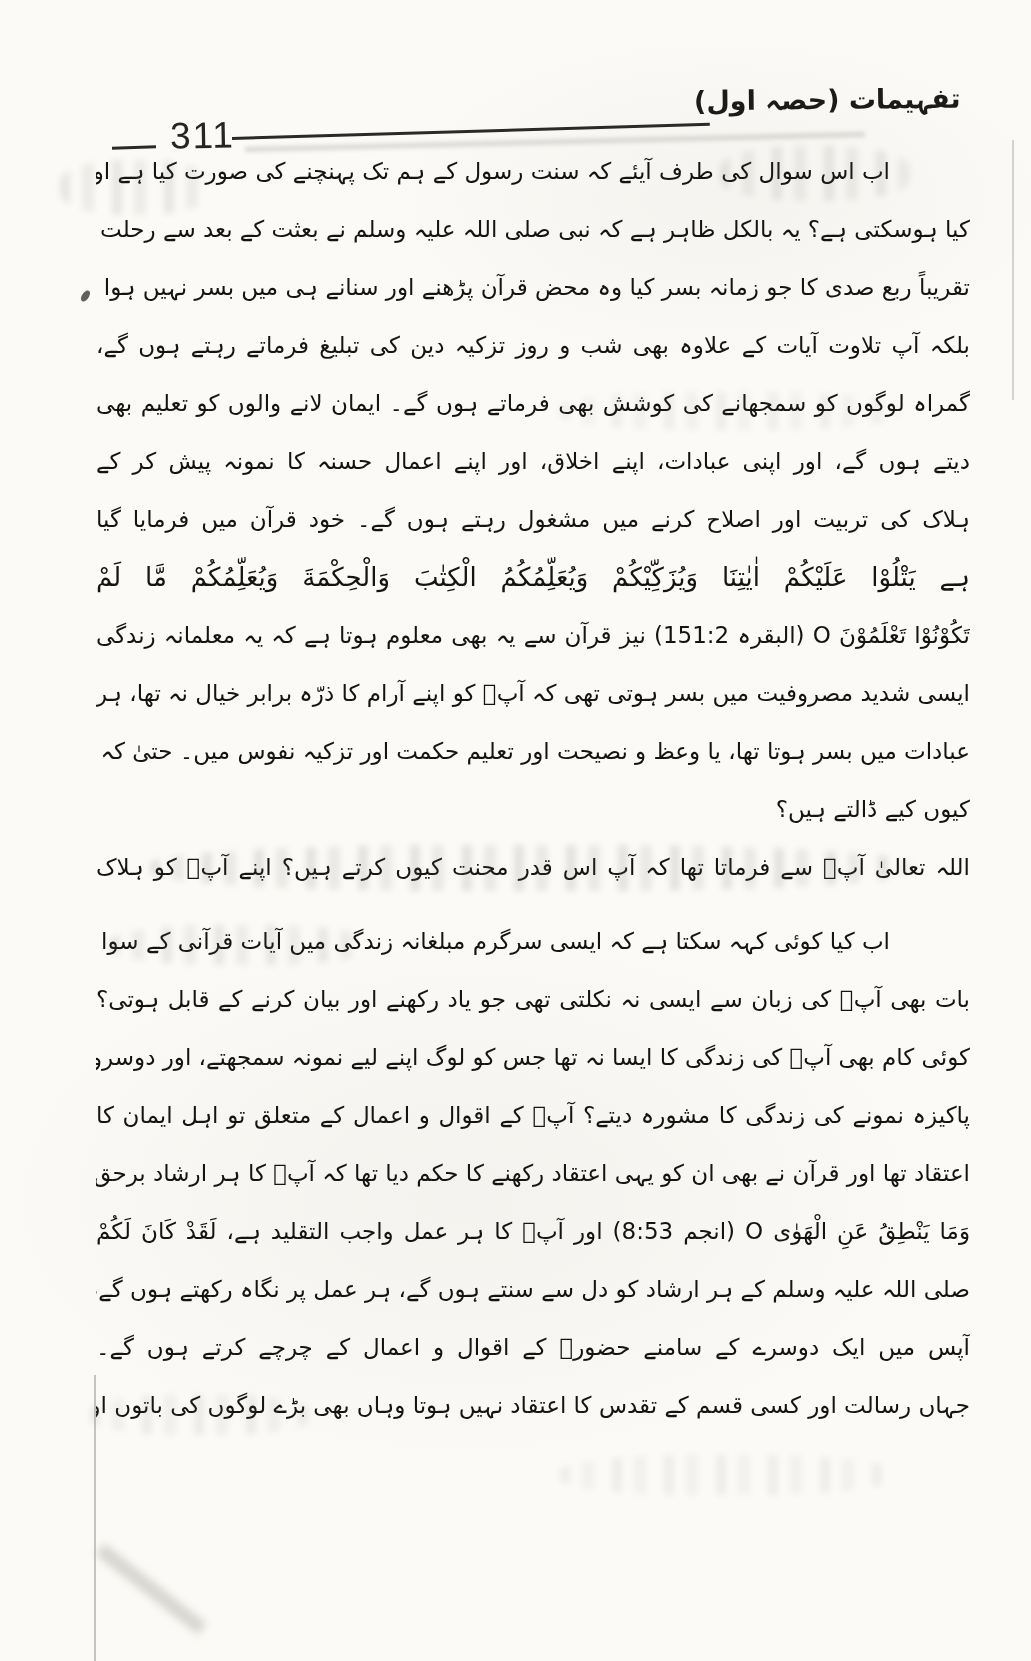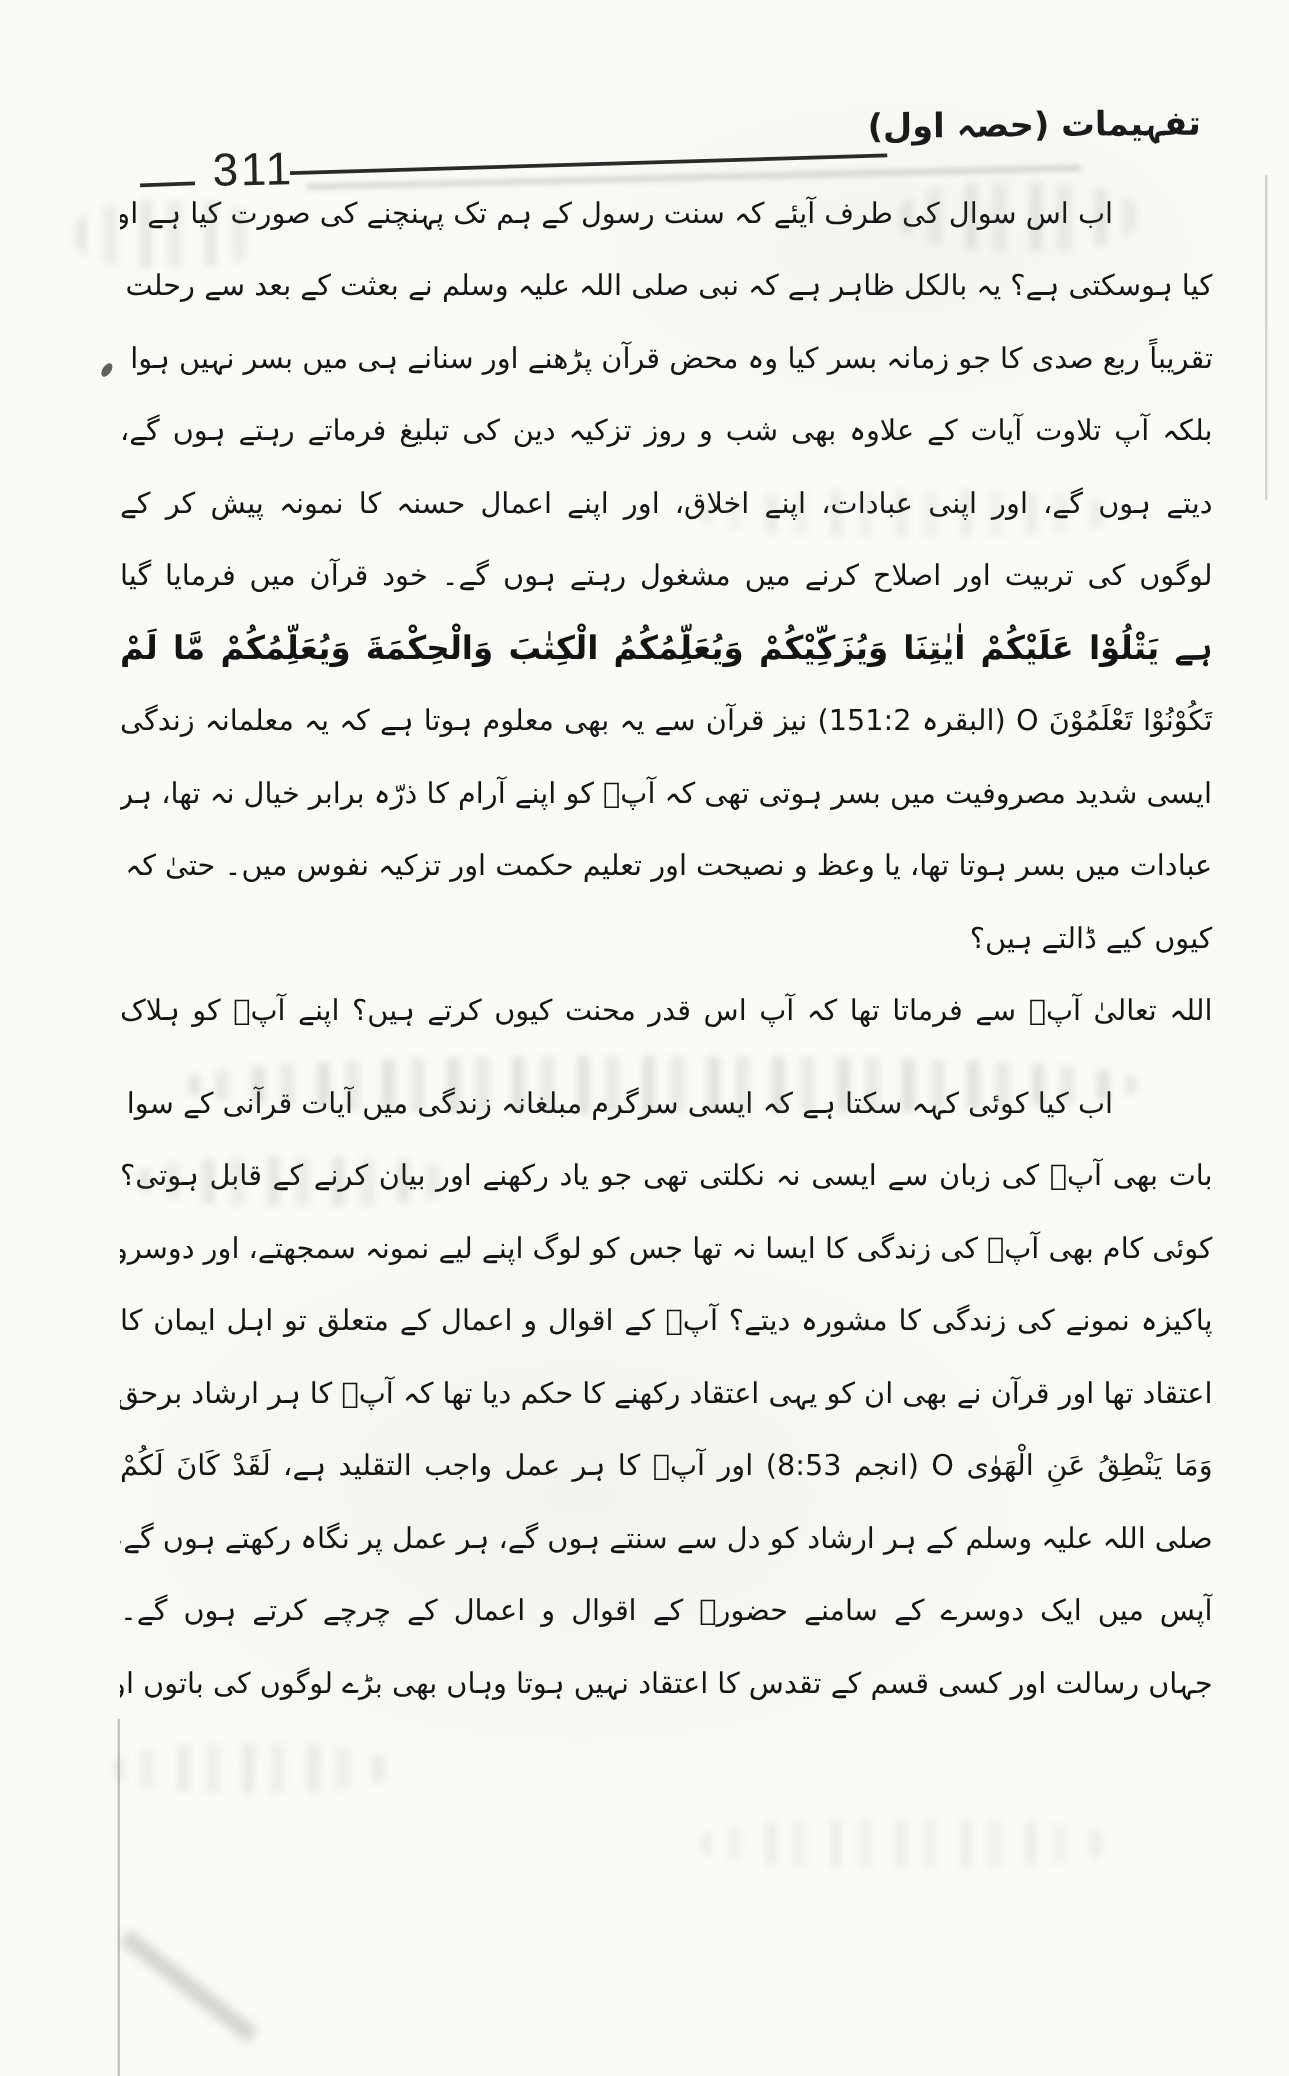--- a/index.html
+++ b/index.html
@@ -54,21 +54,21 @@
     color: #151413;
   }
   .line {
     height: 58px; line-height: 58px;
     font-size: 23px;
     text-align: justify; text-align-last: justify;
     overflow: hidden; white-space: nowrap;
   }
   .line.indent { padding-right: 80px; }
   .line.para-end { text-align-last: right; }
-  .line.arabic { font-weight: bold; font-size: 26px; }
+  .line.arabic { font-weight: normal; font-size: 26px; }
   .para2 { margin-top: 16px; }
   
   .ghost {
     position: absolute; pointer-events: none;
     background: repeating-linear-gradient(90deg,
       rgba(110,108,102,0.30) 0 10px, rgba(0,0,0,0) 10px 22px,
       rgba(110,108,102,0.22) 22px 34px, rgba(0,0,0,0) 34px 52px);
     filter: blur(3px); opacity: 0.45; border-radius: 40%;
   }
   .edge-line-left {
@@ -102,22 +102,23 @@
     <div class="pnum-dash-left"></div>
     <div class="pnum">311</div>
   </div>
 
   <div class="body-text" lang="ur">
     <div class="para">
       <div class="line indent">اب اس سوال کی طرف آیئے کہ سنت رسول کے ہم تک پہنچنے کی صورت کیا ہے اور</div>
       <div class="line">کیا ہوسکتی ہے؟ یہ بالکل ظاہر ہے کہ نبی صلی اللہ علیہ وسلم نے بعثت کے بعد سے رحلت تک</div>
       <div class="line">تقریباً ربع صدی کا جو زمانہ بسر کیا وہ محض قرآن پڑھنے اور سنانے ہی میں بسر نہیں ہوا ہوگا،</div>
       <div class="line">بلکہ آپ تلاوت آیات کے علاوہ بھی شب و روز تزکیہ دین کی تبلیغ فرماتے رہتے ہوں گے،</div>
+      <div class="line">گمراہ لوگوں کو سمجھانے کی کوشش بھی فرماتے ہوں گے۔ ایمان لانے والوں کو تعلیم بھی</div>
       <div class="line">دیتے ہوں گے، اور اپنی عبادات، اپنے اخلاق، اور اپنے اعمال حسنہ کا نمونہ پیش کر کے</div>
-      <div class="line">لوگوں کی تربیت اور اصلاح کرنے میں مشغول رہتے ہوں گے۔ خود قرآن میں فرمایا گیا</div>
+      <div class="line">ہلاک کی تربیت اور اصلاح کرنے میں مشغول رہتے ہوں گے۔ خود قرآن میں فرمایا گیا</div>
       <div class="line arabic">ہے يَتْلُوْا عَلَيْكُمْ اٰيٰتِنَا وَيُزَكِّيْكُمْ وَيُعَلِّمُكُمُ الْكِتٰبَ وَالْحِكْمَةَ وَيُعَلِّمُكُمْ مَّا لَمْ</div>
       <div class="line">تَكُوْنُوْا تَعْلَمُوْنَ O (البقرہ 151:2) نیز قرآن سے یہ بھی معلوم ہوتا ہے کہ یہ معلمانہ زندگی</div>
       <div class="line">ایسی شدید مصروفیت میں بسر ہوتی تھی کہ آپؐ کو اپنے آرام کا ذرّہ برابر خیال نہ تھا، ہر لمحہ یا تو</div>
       <div class="line">عبادات میں بسر ہوتا تھا، یا وعظ و نصیحت اور تعلیم حکمت اور تزکیہ نفوس میں۔ حتیٰ کہ بار بار</div>
       <div class="line para-end">کیوں کیے ڈالتے ہیں؟</div>
       <div class="line">اللہ تعالیٰ آپؐ سے فرماتا تھا کہ آپ اس قدر محنت کیوں کرتے ہیں؟ اپنے آپؐ کو ہلاک</div>
     </div>
     <div class="para para2">
       <div class="line indent">اب کیا کوئی کہہ سکتا ہے کہ ایسی سرگرم مبلغانہ زندگی میں آیات قرآنی کے سوا کوئی</div>
       <div class="line">بات بھی آپؐ کی زبان سے ایسی نہ نکلتی تھی جو یاد رکھنے اور بیان کرنے کے قابل ہوتی؟</div>

